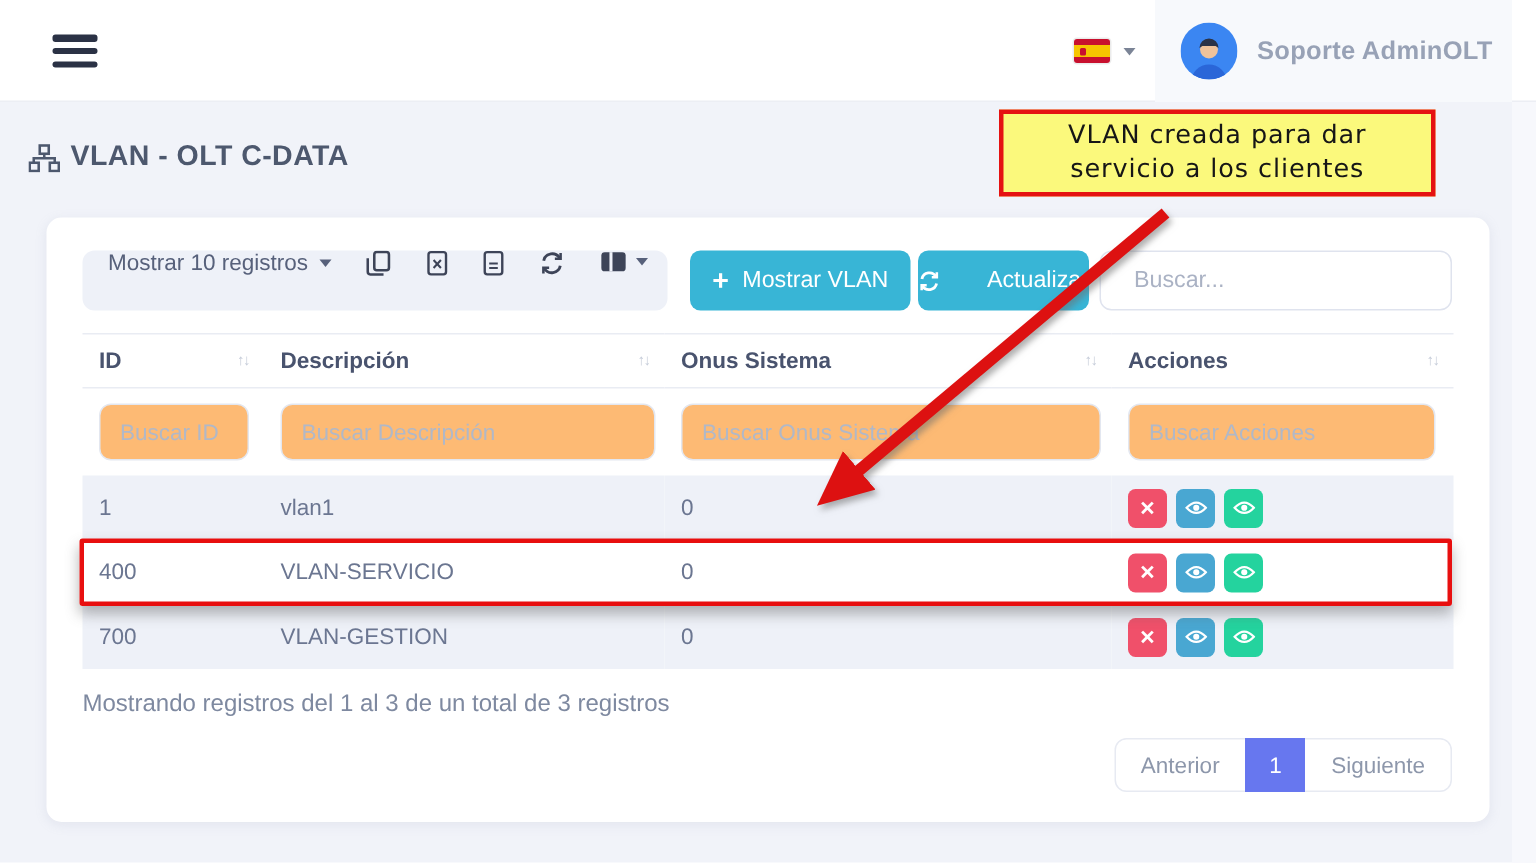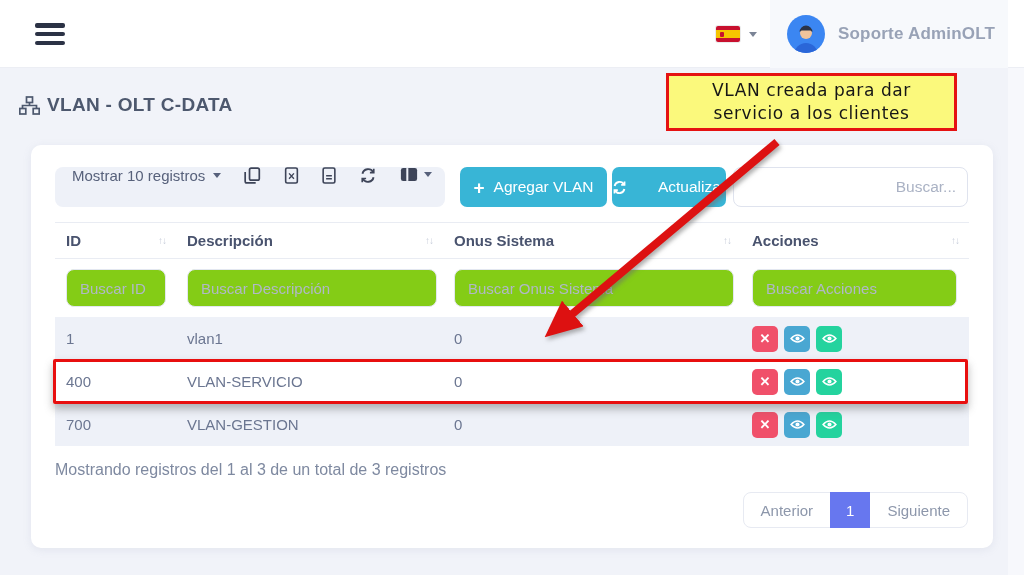--- a/index.html
+++ b/index.html
@@ -35,29 +35,29 @@
   
   .toolbar { position:absolute; left:24px; top:22px; width:914px; height:40px; display:flex; align-items:center; }
   .tools-group { display:flex; align-items:flex-start; height:40px; background:#eef1f8; border-radius:8px; padding:0 17px; gap:23px; width:390px; }
   .entries-btn { display:flex; align-items:center; gap:8px; font-size:15px; color:#57617b; cursor:pointer; white-space:nowrap; }
   .tool-icon { display:flex; align-items:center; gap:6px; cursor:pointer; }
   .btn { display:flex; align-items:center; justify-content:center; gap:9px; height:40px; border:none; border-radius:7px; background:#38b5d6; color:#fff; font-size:15.5px; font-family:"Liberation Sans",sans-serif; cursor:pointer; }
   .btn-add { width:147px; margin-left:15px; }
   .btn-refresh { width:114px; margin-left:5px;justify-content:space-between; }
   .plus-glyph { font-size:19px; font-weight:700; line-height:1; }
   .search-box { margin-left:7px; width:235px; height:40px; background:#fff; border:1px solid #dfe3ee; border-radius:8px; display:flex; align-items:center; padding:0 12px; gap:10px; }
-  .search-box input { border:none; outline:none; flex:1; font-size:15.5px; color:#4d7c0f; font-family:"Liberation Sans",sans-serif; background:transparent;text-align:right; }
+  .search-box input { border:none; outline:none; flex:1; font-size:15.5px; color:#4d7c0f; font-family:"Liberation Sans",sans-serif; background:transparent; }
   .search-box input::placeholder { color:#aab2c4; }
 
   
   table.vlan { position:absolute; left:24px; top:77px; width:914px; border-collapse:collapse; table-layout:fixed; }
   table.vlan th { border-top:1px solid #e9ecf3; border-bottom:1px solid #e9ecf3; padding:9px 10px 9px 11px; font-size:15px; font-weight:700; color:#49536e; text-align:left;margin-top:27px; }
   .sort { float:right; font-size:10px; color:#c7cdda; letter-spacing:-1px; padding-top:3px; }
   tr.filters td { padding:10px 10px 10px 11px; }
-  .filter-input { height:38px; border:1px solid #e3e7f0; border-radius:8px; padding:0 13px; font-size:15px; color:#57617b; font-family:"Liberation Sans",sans-serif; outline:none; background:#84cc16; }
+  .filter-input { height:38px; border:1px solid #e3e7f0; border-radius:8px; padding:0 13px; font-size:15px; color:#57617b; font-family:"Liberation Sans",sans-serif; outline:none; background:#fdba74; }
   .filter-input::placeholder { color:#b0b8c8; }
   .w-id{width:100px;} .w-desc{width:250px;} .w-onus{width:280px;} .w-acc{width:205px;}
   tr.data-row td { padding:0 10px 0 11px; height:43px; font-size:15px; color:#6b7691; }
   tr.data-row.striped { background:#eef1f8; }
   .actions { display:flex; align-items:center; gap:6px; }
   .act-btn { width:26px; height:26px; border:none; border-radius:5px; display:flex; align-items:center; justify-content:center; cursor:pointer; color:#fff; }
   .act-del { background:#f0506a; font-size:13px; font-weight:700; font-family:"Liberation Sans",sans-serif; }
   .act-view-blue { background:#49a7d2; }
   .act-view-green { background:#24d39e; }
 
@@ -179,21 +179,21 @@
         <svg width="18" height="15" viewBox="0 0 16 13">
           <rect x="0.8" y="0.8" width="14.4" height="11.4" rx="2" fill="#3d4458"></rect>
           <rect x="5.6" y="0.8" width="1.8" height="11.4" fill="#eef1f8"></rect>
         </svg>
         <div class="caret" style="border-top-color:#57617b"></div>
       </div>
     </div>
 
     <button class="btn btn-add">
       <span class="plus-glyph">+</span>
-      <span>Agregar VLAN</span>
+      <span>Mostrar VLAN</span>
     </button>
     <button class="btn btn-refresh">
       <svg width="15" height="15" viewBox="0 0 16 16" fill="none" stroke="#ffffff" stroke-width="2">
         <path d="M2.8 6.4 a5.4 5.4 0 0 1 10 -1.6"></path>
         <path d="M13.2 9.6 a5.4 5.4 0 0 1 -10 1.6"></path>
         <path d="M13.4 1.6 v3.6 h-3.6" stroke-width="1.8"></path>
         <path d="M2.6 14.4 v-3.6 h3.6" stroke-width="1.8"></path>
       </svg>
       <span>Actualizar</span>
     </button>

